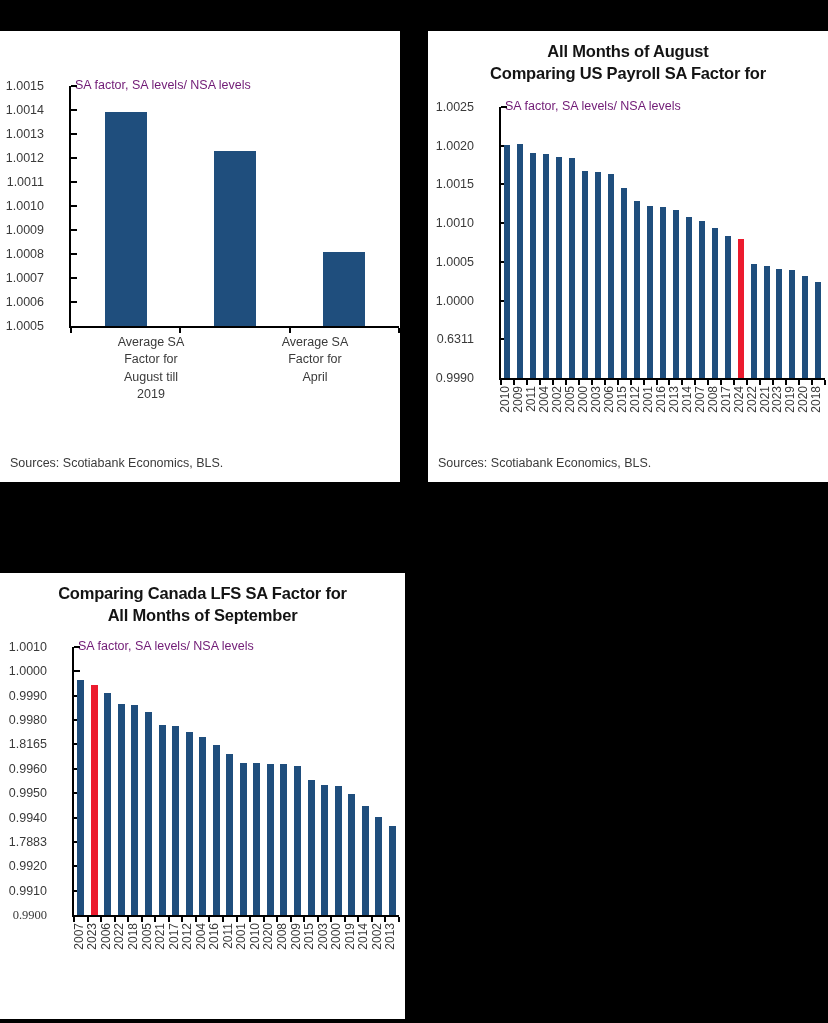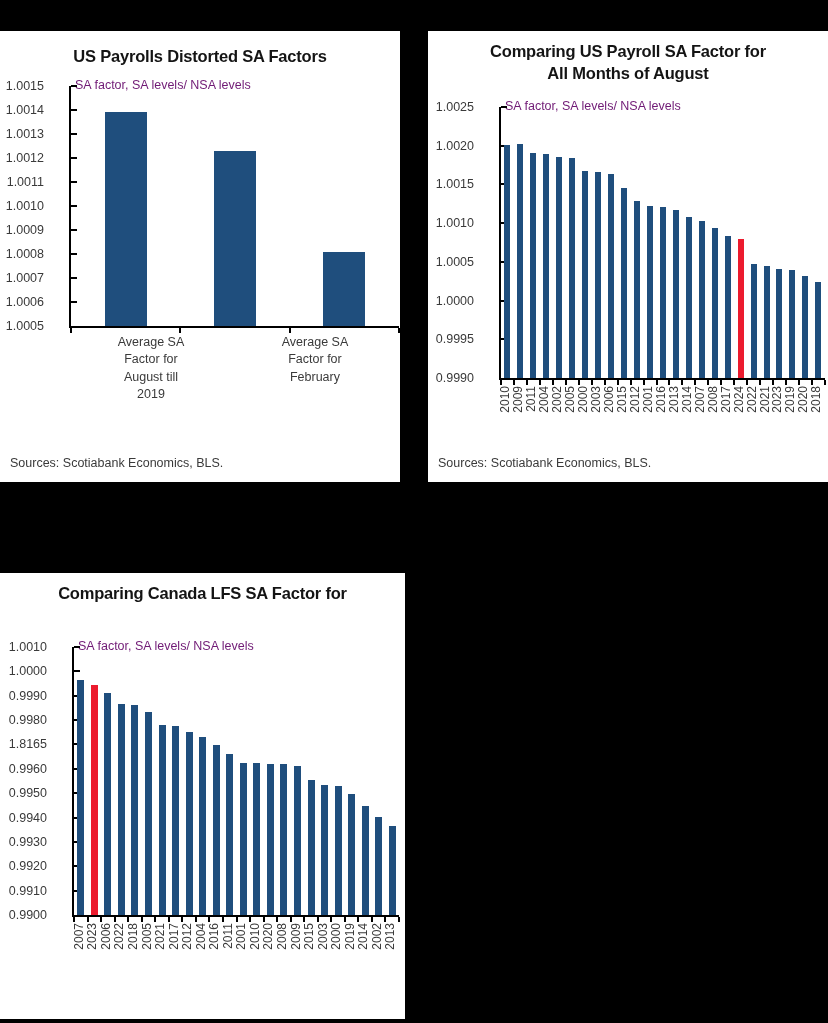--- a/index.html
+++ b/index.html
@@ -41,23 +41,20 @@
     writing-mode:vertical-rl;transform:rotate(180deg);
     font-size:12px;line-height:1;color:#3a3a3a;
   }
   .hlab{font-size:12.5px;line-height:1.38;color:#3a3a3a;text-align:center;}
   .source{position:absolute;left:10px;bottom:12px;font-size:12.5px;color:#3a3a3a;}
 </style>
 </head>
 <body>
 
 <div class="panel p0" id="panel-0">
-  <div class="chart-title">
-      <div class="title-line">US Payrolls Distorted SA Factors</div>
-    </div>
   <div class="chart-mount">
       <div class="yaxis" style="left: 0px; top: 55px; width: 69px; height: 240px;">
         <div class="ylab" style="bottom: 0%;">1.0005</div>
         <div class="ylab" style="bottom: 10%;">1.0006</div>
         <div class="ylab" style="bottom: 20%;">1.0007</div>
         <div class="ylab" style="bottom: 30%;">1.0008</div>
         <div class="ylab" style="bottom: 40%;">1.0009</div>
         <div class="ylab" style="bottom: 50%;">1.0010</div>
         <div class="ylab" style="bottom: 60%;">1.0011</div>
         <div class="ylab" style="bottom: 70%;">1.0012</div>
@@ -99,37 +96,37 @@
             <div class="hlab-line">Average SA</div>
             <div class="hlab-line">Factor for</div>
             <div class="hlab-line">August till</div>
             <div class="hlab-line">2019</div>
           </div>
         </div>
         <div class="xcell">
           <div class="hlab">
             <div class="hlab-line">Average SA</div>
             <div class="hlab-line">Factor for</div>
-            <div class="hlab-line">February</div>
+            <div class="hlab-line">April</div>
           </div>
         </div>
       </div>
     </div>
   <div class="source">Sources: Scotiabank Economics, BLS.</div>
 </div>
 
 <div class="panel p1" id="panel-1">
   <div class="chart-title">
+      <div class="title-line">All Months of August</div>
       <div class="title-line">Comparing US Payroll SA Factor for</div>
-      <div class="title-line">All Months of August</div>
     </div>
   <div class="chart-mount">
       <div class="yaxis" style="left: 0px; top: 76px; width: 71px; height: 271px;">
         <div class="ylab" style="bottom: 0%;">0.9990</div>
-        <div class="ylab" style="bottom: 14.2857%;">0.9995</div>
+        <div class="ylab" style="bottom: 14.2857%;">0.6311</div>
         <div class="ylab" style="bottom: 28.5714%;">1.0000</div>
         <div class="ylab" style="bottom: 42.8571%;">1.0005</div>
         <div class="ylab" style="bottom: 57.1429%;">1.0010</div>
         <div class="ylab" style="bottom: 71.4286%;">1.0015</div>
         <div class="ylab" style="bottom: 85.7143%;">1.0020</div>
         <div class="ylab" style="bottom: 100%;">1.0025</div>
       </div>
       <div class="plot" style="left: 71px; top: 76px; width: 324px; height: 271px;">
         <div class="subtitle">SA factor, SA levels/ NSA levels</div>
         <div class="ytick" style="bottom: calc(14.2857% - 1px);"></div>
@@ -320,27 +317,28 @@
           <span class="vlab">2018</span>
         </div>
       </div>
     </div>
   <div class="source">Sources: Scotiabank Economics, BLS.</div>
 </div>
 
 <div class="panel p2" id="panel-2">
   <div class="chart-title">
       <div class="title-line">Comparing Canada LFS SA Factor for</div>
+      <div class="title-line">All Months of September</div>
     </div>
   <div class="chart-mount">
       <div class="yaxis" style="left: 0px; top: 74px; width: 72px; height: 268px;">
-        <div class="ylab" style="bottom: 0%;">0.9900</div>
+        <div class="ylab" style="bottom: 0%; font-family: Liberation Serif, serif;">0.9900</div>
         <div class="ylab" style="bottom: 9.09091%;">0.9910</div>
         <div class="ylab" style="bottom: 18.1818%;">0.9920</div>
-        <div class="ylab" style="bottom: 27.2727%;">0.9930</div>
+        <div class="ylab" style="bottom: 27.2727%;">1.7883</div>
         <div class="ylab" style="bottom: 36.3636%;">0.9940</div>
         <div class="ylab" style="bottom: 45.4545%;">0.9950</div>
         <div class="ylab" style="bottom: 54.5455%;">0.9960</div>
         <div class="ylab" style="bottom: 63.6364%;">1.8165</div>
         <div class="ylab" style="bottom: 72.7273%;">0.9980</div>
         <div class="ylab" style="bottom: 81.8182%;">0.9990</div>
         <div class="ylab" style="bottom: 90.9091%;">1.0000</div>
         <div class="ylab" style="bottom: 100%;">1.0010</div>
       </div>
       <div class="plot" style="left: 72px; top: 74px; width: 325px; height: 268px;">

